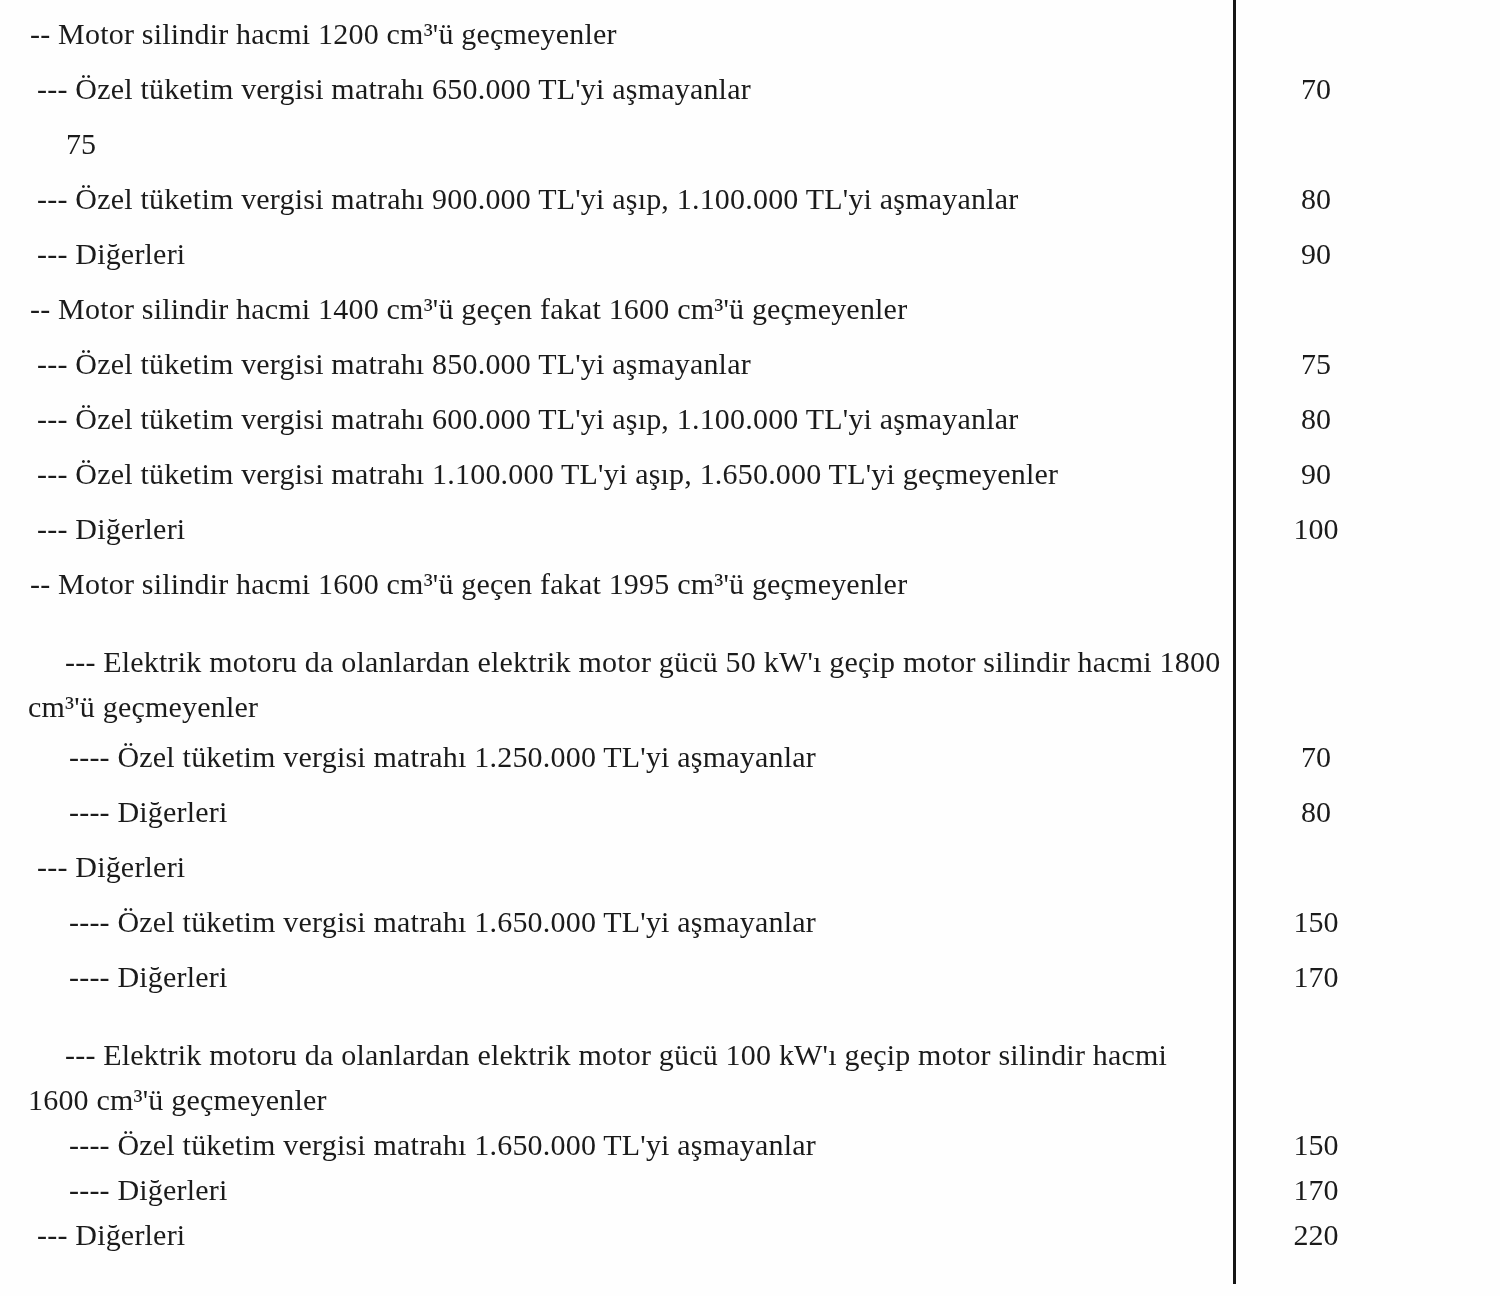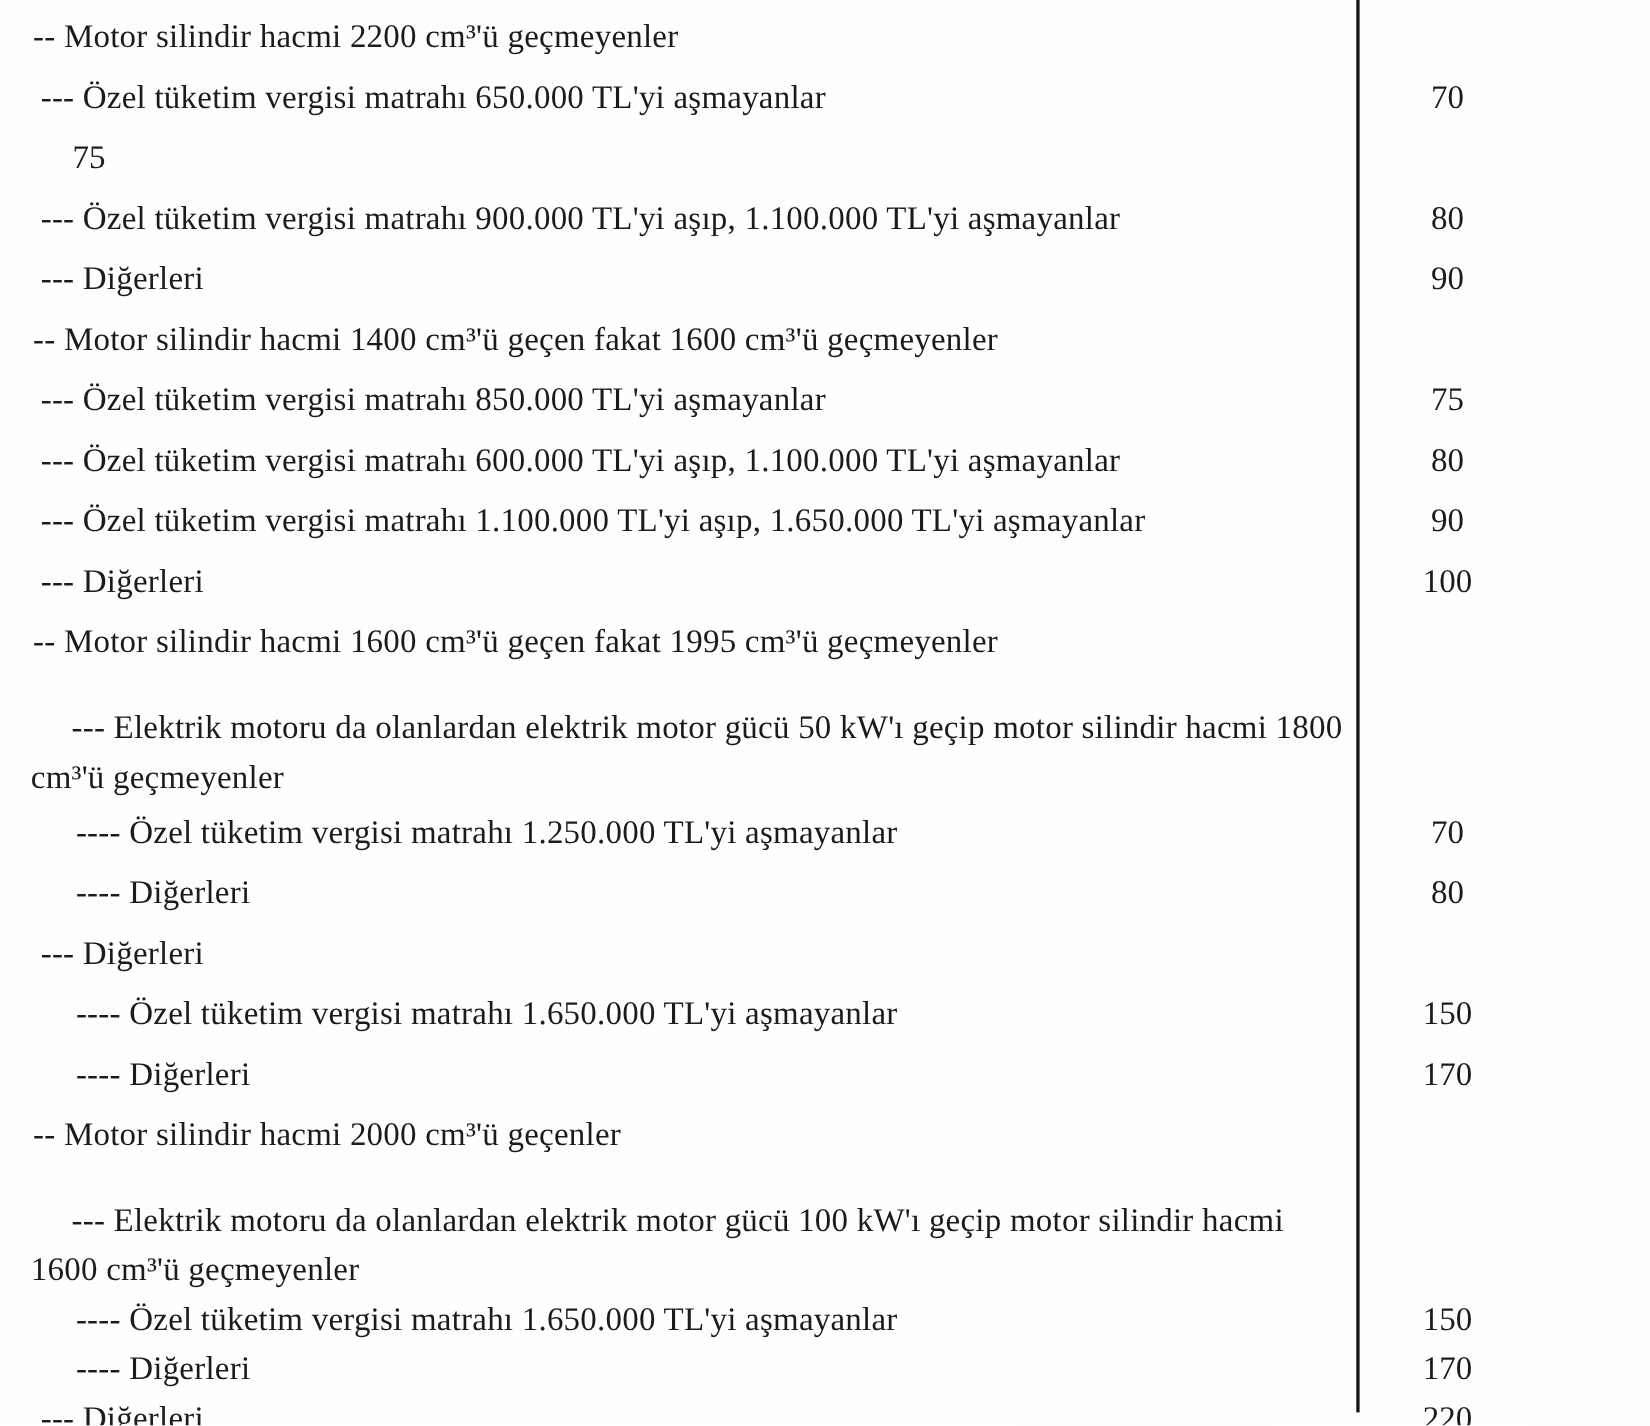--- a/index.html
+++ b/index.html
@@ -50,21 +50,21 @@
 </style>
 </head>
 <body>
 
 <div class="page">
   <div class="vline"></div>
 
   <div class="rows">
 
     <div class="row l2">
-      <div class="cell-label">-- Motor silindir hacmi 2200 cm³'ü geçmeyenler</div>
+      <div class="cell-label">-- Motor silindir hacmi 1200 cm³'ü geçmeyenler</div>
       <div class="cell-value"></div>
     </div>
 
     <div class="row l3">
       <div class="cell-label">--- Özel tüketim vergisi matrahı 650.000 TL'yi aşmayanlar</div>
       <div class="cell-value">70</div>
     </div>
 
     <div class="row l3">
       <div class="cell-value">75</div>
@@ -89,21 +89,21 @@
       <div class="cell-label">--- Özel tüketim vergisi matrahı 850.000 TL'yi aşmayanlar</div>
       <div class="cell-value">75</div>
     </div>
 
     <div class="row l3">
       <div class="cell-label">--- Özel tüketim vergisi matrahı 600.000 TL'yi aşıp, 1.100.000 TL'yi aşmayanlar</div>
       <div class="cell-value">80</div>
     </div>
 
     <div class="row l3">
-      <div class="cell-label">--- Özel tüketim vergisi matrahı 1.100.000 TL'yi aşıp, 1.650.000 TL'yi aşmayanlar</div>
+      <div class="cell-label">--- Özel tüketim vergisi matrahı 1.100.000 TL'yi aşıp, 1.650.000 TL'yi geçmeyenler</div>
       <div class="cell-value">90</div>
     </div>
 
     <div class="row l3">
       <div class="cell-label">--- Diğerleri</div>
       <div class="cell-value">100</div>
     </div>
 
     <div class="row l2">
       <div class="cell-label">-- Motor silindir hacmi 1600 cm³'ü geçen fakat 1995 cm³'ü geçmeyenler</div>
@@ -133,24 +133,20 @@
     <div class="row l4">
       <div class="cell-label">---- Özel tüketim vergisi matrahı 1.650.000 TL'yi aşmayanlar</div>
       <div class="cell-value">150</div>
     </div>
 
     <div class="row l4">
       <div class="cell-label">---- Diğerleri</div>
       <div class="cell-value">170</div>
     </div>
 
-    <div class="row l2">
-      <div class="cell-label">-- Motor silindir hacmi 2000 cm³'ü geçenler</div>
-      <div class="cell-value"></div>
-    </div>
 
     <div class="row l3 r-wrap">
       <div class="cell-label">--- Elektrik motoru da olanlardan elektrik motor gücü 100 kW'ı geçip motor silindir hacmi 1600 cm³'ü geçmeyenler</div>
       <div class="cell-value"></div>
     </div>
 
     <div class="row l4 r-tight">
       <div class="cell-label">---- Özel tüketim vergisi matrahı 1.650.000 TL'yi aşmayanlar</div>
       <div class="cell-value">150</div>
     </div>

